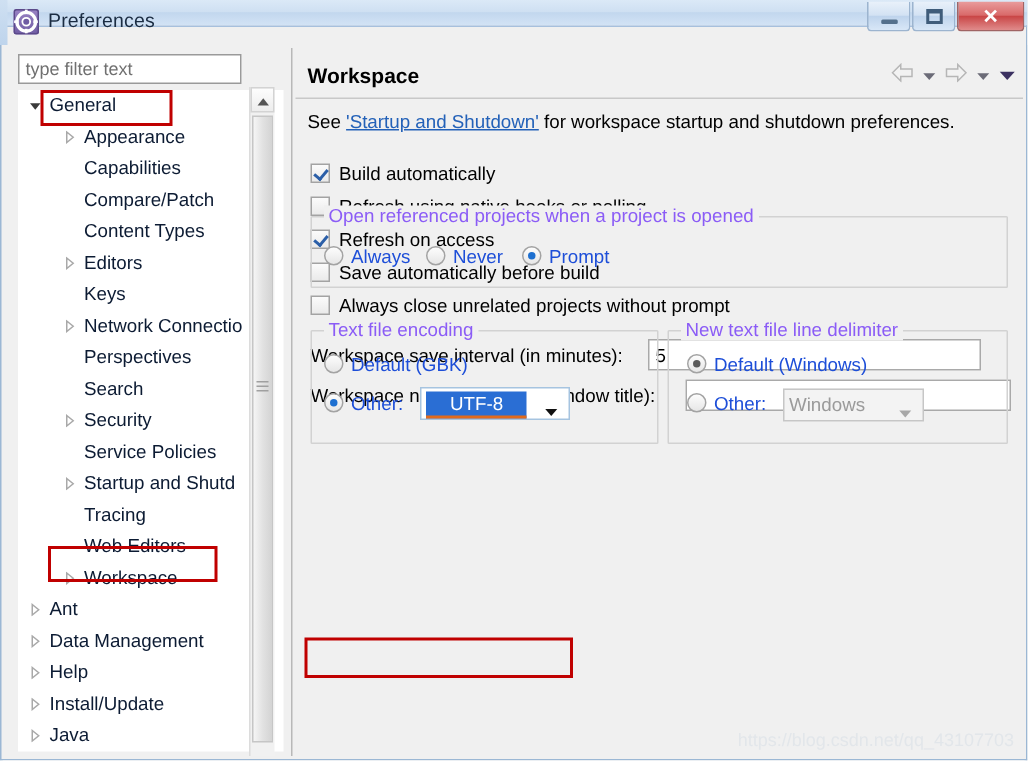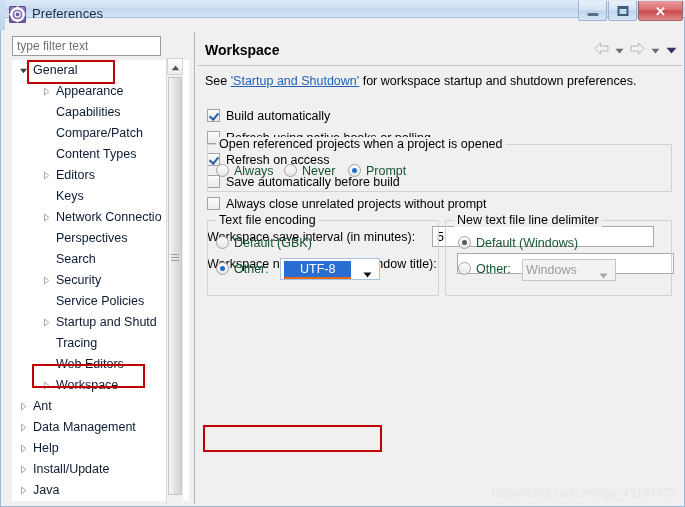--- a/index.html
+++ b/index.html
@@ -322,29 +322,29 @@
     box-sizing: border-box;
     border: 1px solid #d2d2d2;
     border-radius: 1px;
   }
   .groupbox > .gb-title {
     position: absolute;
     left: 8px; top: -8px;
     background: #f0f0f0;
     padding: 0 3px;
     font-size: 12.5px;
-    color: #000000;
+    color: #8b5cf6;
     white-space: nowrap;
   }
   .radio-row {
     position: absolute;
     height: 20px;
     line-height: 20px;
     font-size: 12.5px;
-    color: #14532d;
+    color: #1d4ed8;
     white-space: nowrap;
     cursor: default;
   }
   .rbtn {
     display: inline-block;
     width: 13px; height: 13px;
     border-radius: 50%;
     box-sizing: border-box;
     border: 1px solid #a3a3a3;
     background: linear-gradient(to bottom, #fdfdfd, #e6e6e6);

